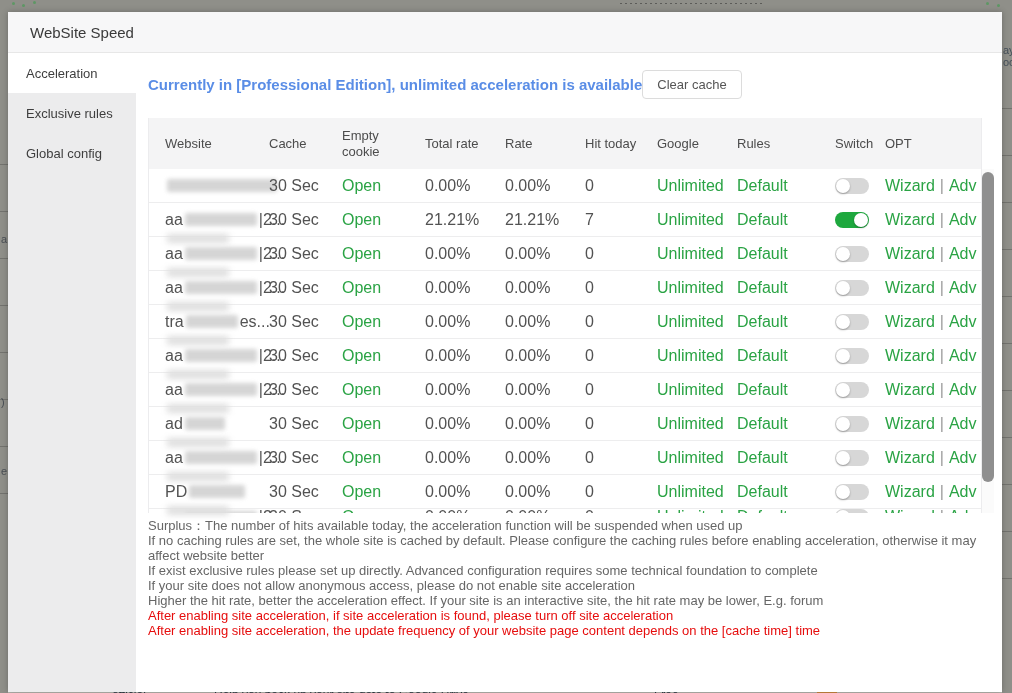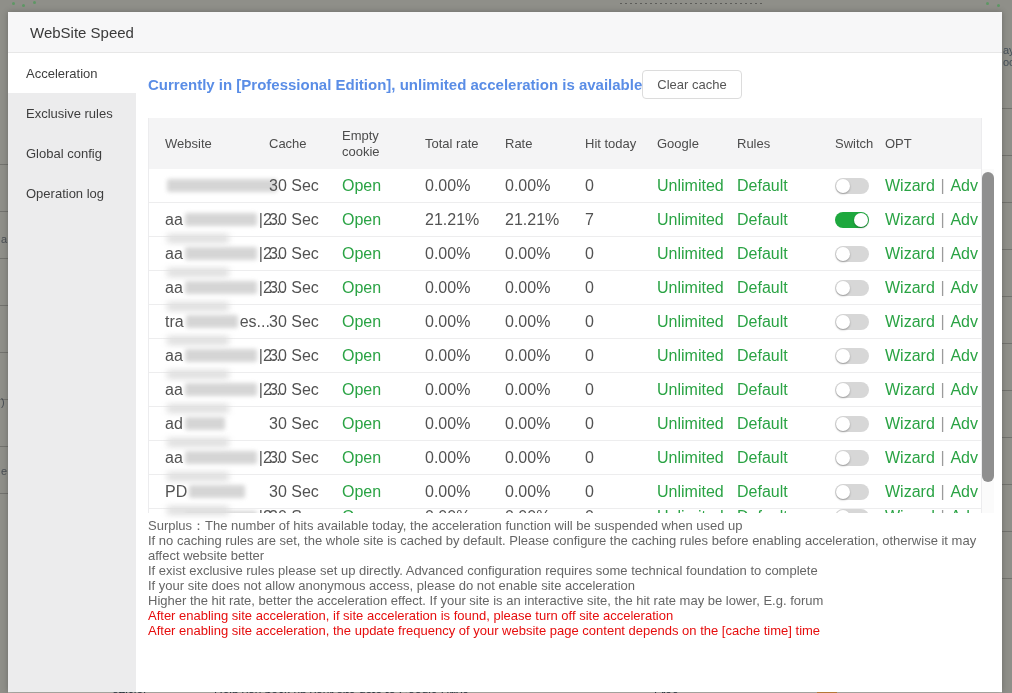--- a/index.html
+++ b/index.html
@@ -50,21 +50,21 @@
   .table-wrap { position:relative; margin-top:17px; width:846px; }
   .tbl { width:834px; border-left:1px solid #ececee; border-right:1px solid #ececee; }
   .thead, .tr { display:grid; grid-template-columns:104px 73px 83px 80px 80px 72px 80px 98px 50px 113px; }
   .thead { height:51px; background:#f4f4f5; align-items:center; font-size:13px; color:#4c4c4c; }
   .th { padding-left:16px; line-height:16px; white-space:normal; }
   .th.nowrap { white-space:nowrap; }
   .tr { height:34px; align-items:center; border-bottom:1px solid #ededee; font-size:16px; color:#525252; background:#fff; }
   .td { padding-left:16px; display:flex; align-items:center; white-space:nowrap; position:relative; height:100%; }
   .td.green { color:var(--green,#2aa344); }
   .td.link { cursor:pointer; }
-  .td.opt { justify-content:space-between; padding-right:4px; color:var(--green,#2aa344); }
+  .td.opt { justify-content:flex-start; padding-right:4px; color:var(--green,#2aa344); }
   .td.opt .sep { color:#9b9b9b; margin:0 5px; }
   .td.opt a { color:var(--green,#2aa344); text-decoration:none; cursor:pointer; }
 
   .redact { display:inline-block; height:13px; background:#cbcbcb; border-radius:2px;
     margin:0 2px; filter:blur(2px); opacity:.8; flex:0 0 auto; }
   .smudge { position:absolute; left:18px; bottom:-7px; width:62px; height:9px;
     background:#dedede; filter:blur(3px); border-radius:2px; z-index:2; }
 
   .toggle { width:34px; height:16px; border-radius:9px; background:#d7d7d7; position:relative; cursor:pointer; flex:0 0 auto; }
   .toggle .knob { position:absolute; top:1px; left:1px; width:14px; height:14px; border-radius:50%;
@@ -116,21 +116,20 @@
 
 <div class="modal">
   <div class="titlebar">
     <span>WebSite Speed</span>
   </div>
   <div class="modal-body">
     <div class="sidebar" id="sidebar">
         <div class="side-item active">Acceleration</div>
         <div class="side-item">Exclusive rules</div>
         <div class="side-item">Global config</div>
-        <div class="side-item">Operation log</div>
       </div>
     <div class="content">
       <div class="banner-row">
         <div class="banner">Currently in [Professional Edition], unlimited acceleration is available</div>
         <button class="clear-btn">Clear cache</button>
       </div>
       <div class="table-wrap">
         <div class="tbl">
           <div class="thead" id="table-header">
               <div class="th nowrap">Website</div>

